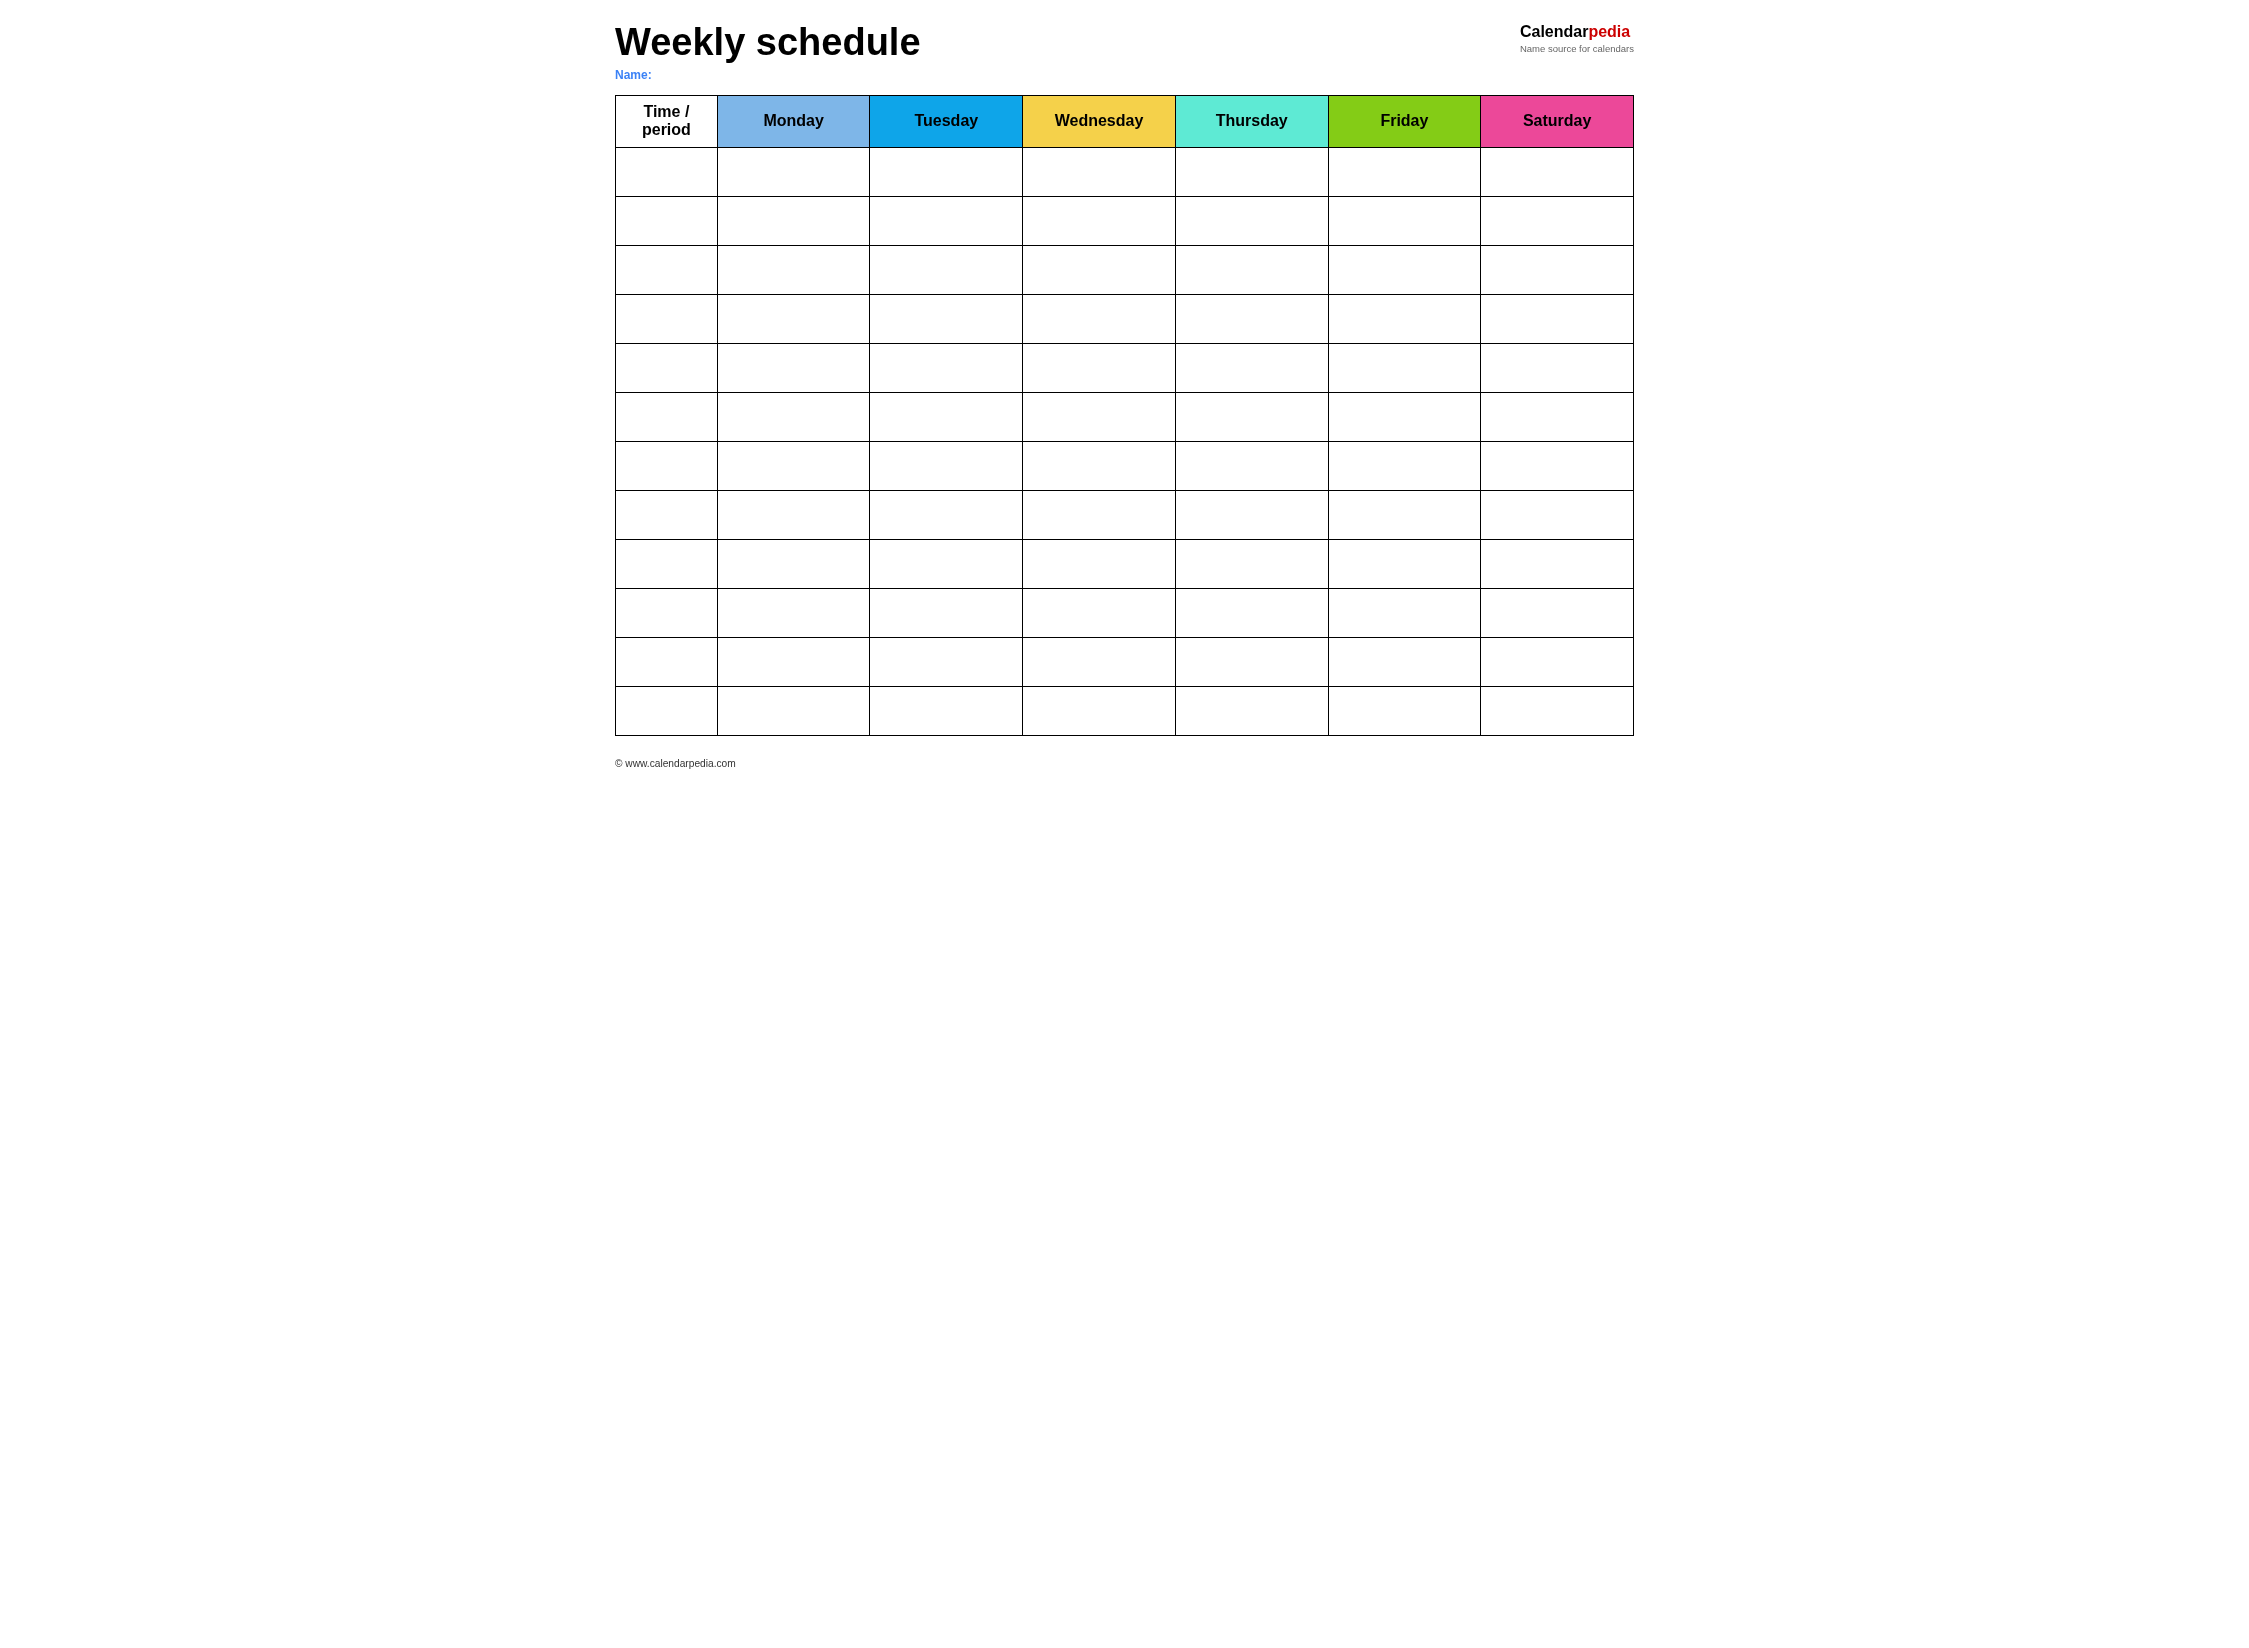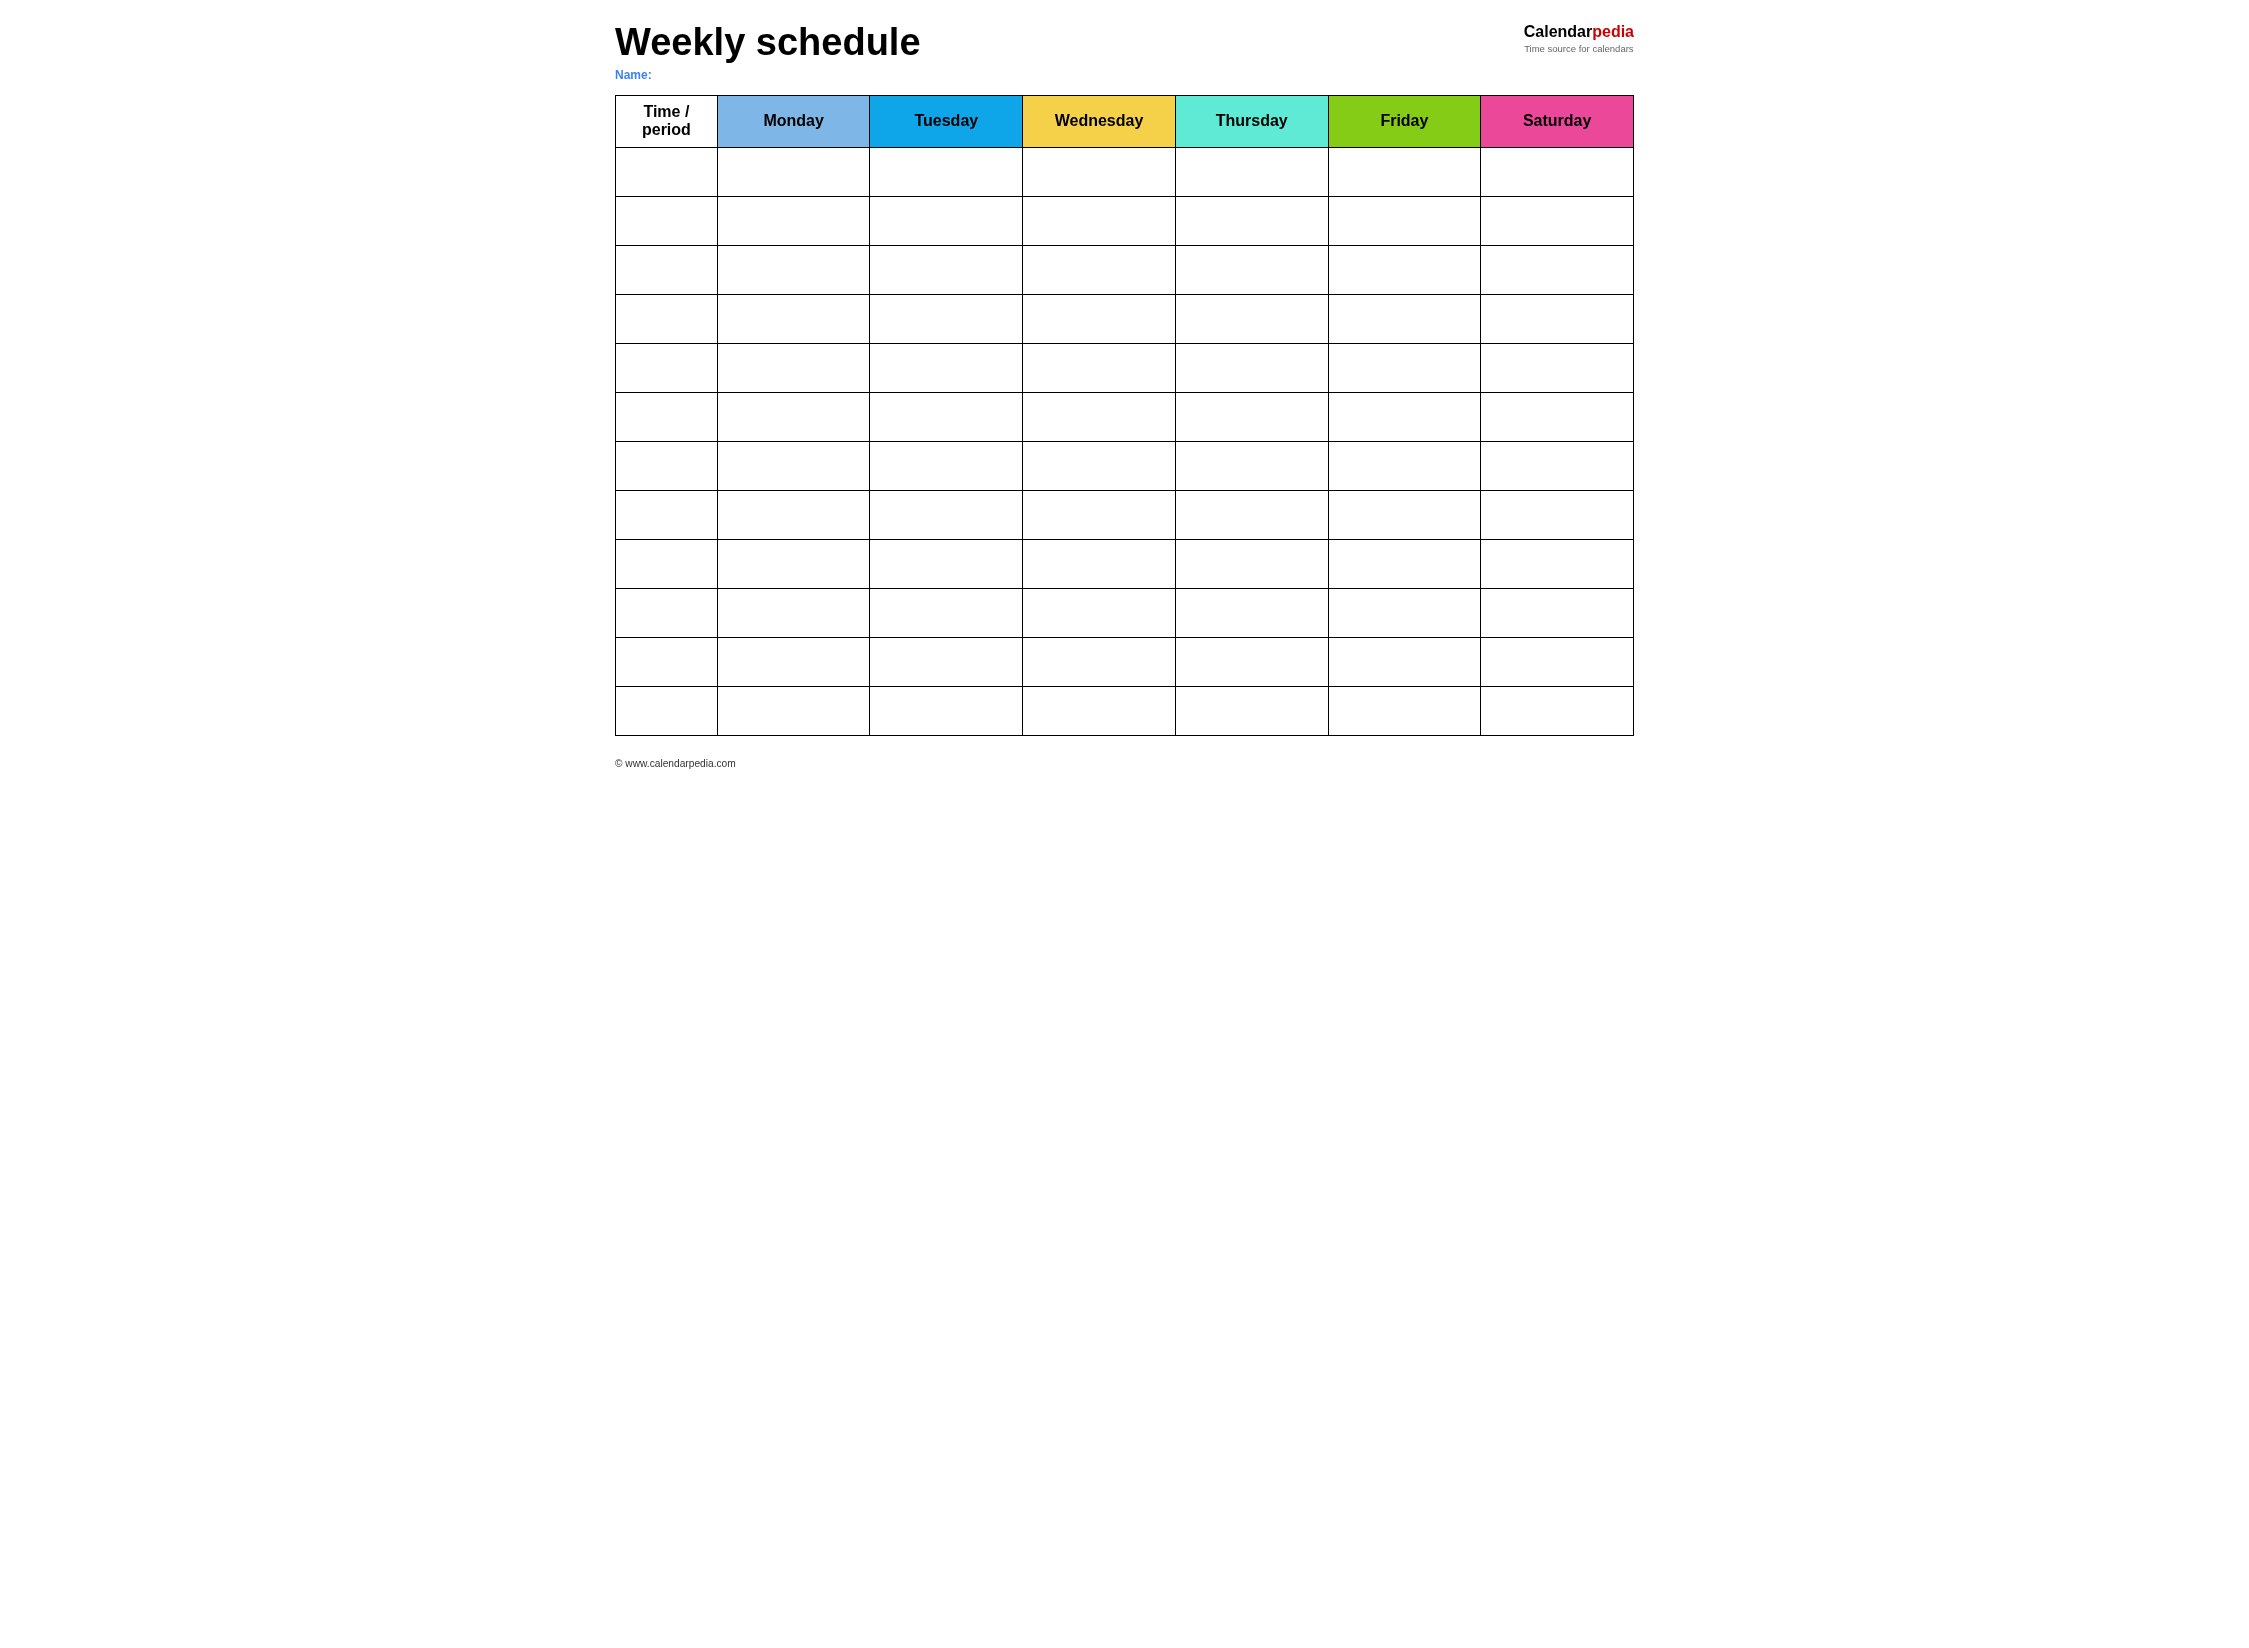--- a/index.html
+++ b/index.html
@@ -28,21 +28,21 @@
     }
 
     .page-title {
       font-size: 38px;
       font-weight: bold;
       color: #000000;
       line-height: 1.1;
     }
 
     .logo-container {
-      text-align: center;
+      text-align: left;
       line-height: 1.3;
     }
 
     .logo-text {
       font-size: 16px;
       font-weight: normal;
       color: #000000;
     }
 
     .logo-text span.logo-red {
@@ -140,21 +140,21 @@
 </head>
 <body>
 
 <div class="page-wrapper">
   <div class="header-row">
     <h1 class="page-title">Weekly schedule</h1>
     <div class="logo-container">
       <div class="logo-text">
         <span class="logo-bold">Calendar</span><span class="logo-red">pedia</span>
       </div>
-      <div class="logo-sub">Time source for calendars</div>
+      <div class="logo-sub">Name source for calendars</div>
     </div>
   </div>
 
   <div class="name-label">Name:</div>
 
   <table class="schedule-table">
     <thead>
       <tr>
         <th class="col-time">
           <span>Time / period</span>

